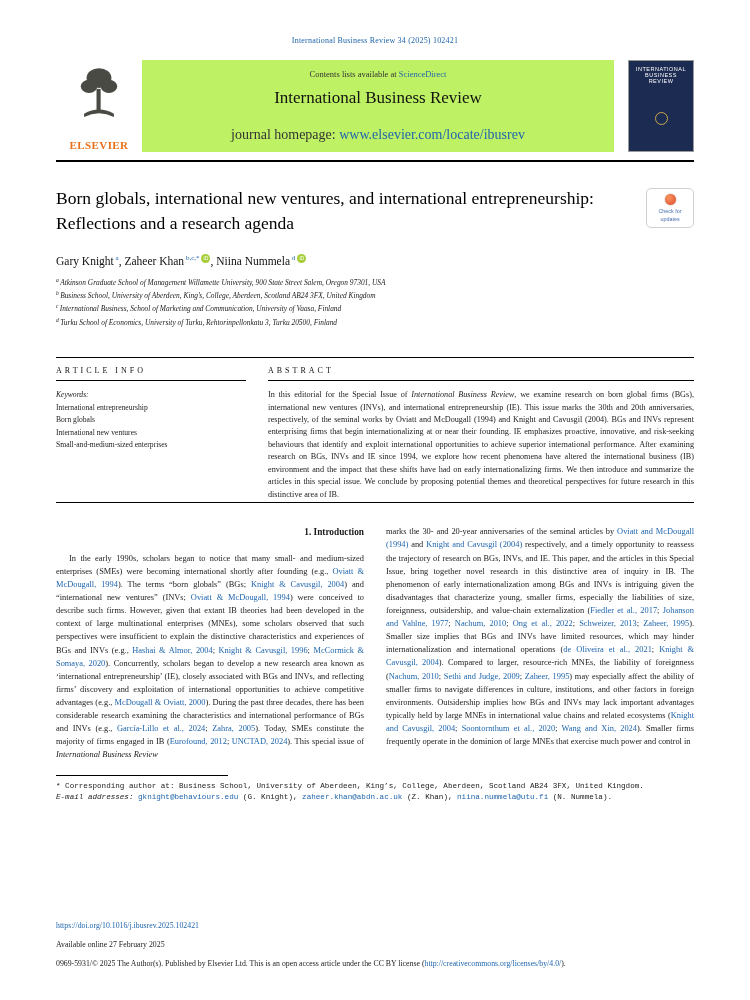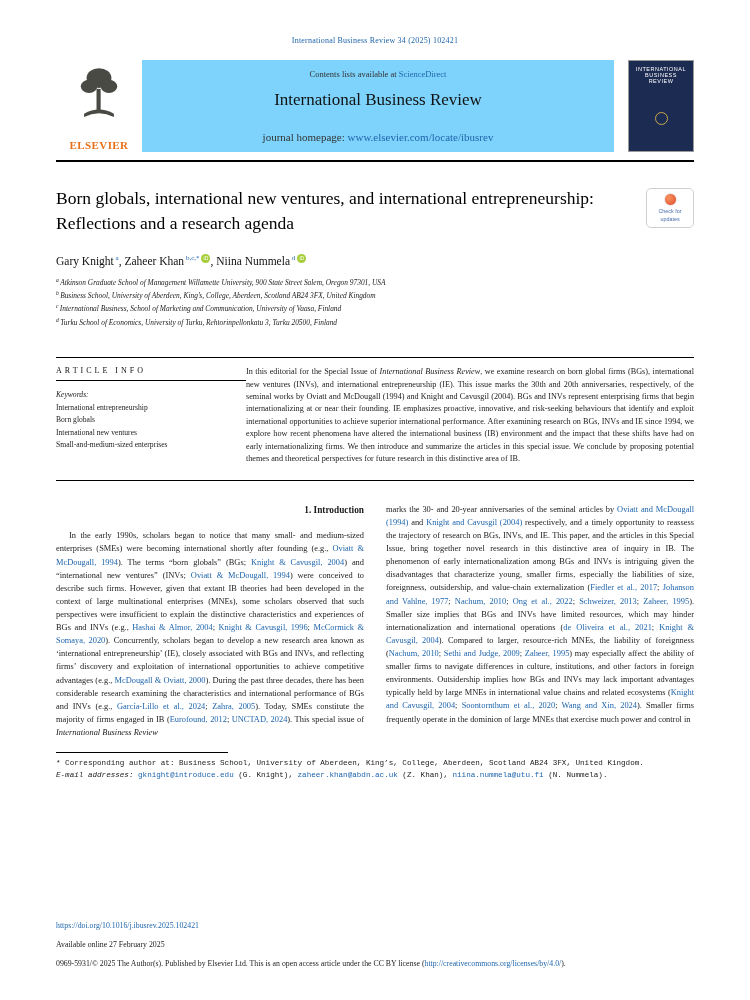--- a/index.html
+++ b/index.html
@@ -6,43 +6,43 @@
   html,body{background:#ffffff;}
   .page{width:732px;height:1000px;background:#fff;margin:0 auto;position:relative;
         font-family:"Liberation Serif",serif;color:#1b1b1b;display:flex;flex-direction:column;
         overflow:hidden;padding:36px 47px 30px;}
   .link{color:#2166ac;cursor:pointer;text-decoration:none;}
   .italic{font-style:italic;}
   .journal-ref{text-align:center;font-size:8px;letter-spacing:.2px;}
   .masthead{display:flex;margin-top:15px;align-items:stretch;}
   .logo-col{width:86px;display:flex;flex-direction:column;align-items:center;justify-content:flex-start;padding-top:4px;}
   .elsevier-word{font-size:11px;font-weight:bold;color:#e8701a;letter-spacing:.4px;margin-top:17px;}
-  .mast-center{flex:1;background:#7dd3fc;display:flex;flex-direction:column;justify-content:space-between;text-align:center;padding:9px 6px;}
+  .mast-center{flex:1;background:#bef264;display:flex;flex-direction:column;justify-content:space-between;text-align:center;padding:9px 6px;}
   .contents-line{font-size:8.5px;color:#333;}
   .mast-title{font-size:17px;color:#111;}
-  .homepage-line{font-size:11px;color:#333;margin-top:10px;}
+  .homepage-line{font-size:14px;color:#333;margin-top:10px;}
   .cover-col{width:80px;display:flex;align-items:center;justify-content:flex-end;}
   .cover{width:66px;height:92px;background:#1c2b52;border:1px solid #999;color:#fff;padding:5px 3px;
          font-size:5.5px;letter-spacing:.5px;text-align:center;font-family:"Liberation Sans",sans-serif;}
   .cover-emblem{width:13px;height:13px;border:1px solid #c9a84c;border-radius:50%;margin:28px auto 0;}
   .head-rule{border-bottom:2.5px solid #000;margin-top:8px;}
   .title-row{display:flex;justify-content:space-between;margin-top:24px;}
   h1{font-size:17.5px;font-weight:normal;line-height:1.4;max-width:540px;color:#000;}
   .check-badge{width:48px;height:40px;border:1px solid #d0d0d0;border-radius:5px;display:flex;flex-direction:column;
                align-items:center;justify-content:center;gap:2px;align-self:flex-start;margin-top:2px;background:#fff;}
   .check-circle{width:13px;height:13px;border-radius:50%;background:radial-gradient(circle at 35% 35%,#f6935c,#e2492f);
                 border:1.5px solid #e8e8e8;}
   .check-text{font-size:5.4px;color:#4b6fae;text-align:center;line-height:1.3;font-family:"Liberation Sans",sans-serif;width:34px;}
   .authors{margin-top:19px;font-size:11.5px;color:#111;}
   .auth-sup{color:#2166ac;font-size:7px;}
   .orcid{display:inline-block;width:9px;height:9px;border-radius:50%;background:#a6ce39;color:#fff;font-size:5px;
          line-height:9px;text-align:center;font-family:"Liberation Sans",sans-serif;margin-left:2px;vertical-align:super;}
   .affils{margin-top:9px;font-size:7.4px;font-style:italic;line-height:1.6;color:#222;}
   .affils sup{font-size:5.5px;font-style:italic;}
-  .info-section{margin-top:28px;border-top:1.2px solid #000;border-bottom:1.2px solid #000;display:flex;padding-bottom:14px;justify-content:center;}
+  .info-section{margin-top:28px;border-top:1.2px solid #000;border-bottom:1.2px solid #000;display:flex;gap:22px;padding-bottom:1px;justify-content:center;}
   .info-left{width:190px;flex-shrink:0;}
   .info-right{flex:1;}
   .col-head{font-size:8px;letter-spacing:3px;padding:8px 0 5px;border-bottom:.8px solid #000;color:#111;}
   .keywords{margin-top:8px;font-size:7.6px;line-height:1.65;}
   .kw-label{font-style:italic;}
   .abstract-text{margin-top:8px;font-size:8.2px;line-height:1.52;text-align:justify;color:#1b1b1b;}
   .body-cols{display:flex;gap:22px;margin-top:22px;}
   .bcol{flex:1;font-size:8.4px;line-height:1.56;text-align:justify;}
   .sec-head{font-size:9.3px;font-weight:bold;margin-bottom:12px;text-align:right;}
   .para-indent{text-indent:13px;}
@@ -112,38 +112,39 @@
         <div class="kw-label">Keywords:</div>
         <div>
             <div>International entrepreneurship</div>
             <div>Born globals</div>
             <div>International new ventures</div>
             <div>Small-and-medium-sized enterprises</div>
           </div>
       </div>
     </div>
     <div class="info-right">
+      <div class="col-head">ABSTRACT</div>
       <div class="abstract-text"><span>In this editorial for the Special Issue of </span><span class="italic">International Business Review</span><span>, we examine research on born global firms (BGs), international new ventures (INVs), and international entrepreneurship (IE). This issue marks the 30th and 20th anniversaries, respectively, of the seminal works by Oviatt and McDougall (1994) and Knight and Cavusgil (2004). BGs and INVs represent enterprising firms that begin internationalizing at or near their founding. IE emphasizes proactive, innovative, and risk-seeking behaviours that identify and exploit international opportunities to achieve superior international performance. After examining research on BGs, INVs and IE since 1994, we explore how recent phenomena have altered the international business (IB) environment and the impact that these shifts have had on early internationalizing firms. We then introduce and summarize the articles in this special issue. We conclude by proposing potential themes and theoretical perspectives for future research in this distinctive area of IB.</span></div>
     </div>
   </div>
 
   <div class="body-cols">
     <div class="bcol">
       <div class="sec-head">1. Introduction</div>
       <p class="para-indent"><span>In the early 1990s, scholars began to notice that many small- and medium-sized enterprises (SMEs) were becoming international shortly after founding (e.g., </span><span class="link">Oviatt &amp; McDougall, 1994</span><span>). The terms “born globals” (BGs; </span><span class="link">Knight &amp; Cavusgil, 2004</span><span>) and “international new ventures” (INVs; </span><span class="link">Oviatt &amp; McDougall, 1994</span><span>) were conceived to describe such firms. However, given that extant IB theories had been developed in the context of large multinational enterprises (MNEs), some scholars observed that such perspectives were insufficient to explain the distinctive characteristics and experiences of BGs and INVs (e.g., </span><span class="link">Hashai &amp; Almor, 2004</span><span>; </span><span class="link">Knight &amp; Cavusgil, 1996</span><span>; </span><span class="link">McCormick &amp; Somaya, 2020</span><span>). Concurrently, scholars began to develop a new research area known as ‘international entrepreneurship’ (IE), closely associated with BGs and INVs, and reflecting firms’ discovery and exploitation of international opportunities to achieve competitive advantages (e.g., </span><span class="link">McDougall &amp; Oviatt, 2000</span><span>). During the past three decades, there has been considerable research examining the characteristics and international performance of BGs and INVs (e.g., </span><span class="link">García-Lillo et al., 2024</span><span>; </span><span class="link">Zahra, 2005</span><span>). Today, SMEs constitute the majority of firms engaged in IB (</span><span class="link">Eurofound, 2012</span><span>; </span><span class="link">UNCTAD, 2024</span><span>). This special issue of </span><span class="italic">International Business Review</span></p>
     </div>
     <div class="bcol">
       <p><span>marks the 30- and 20-year anniversaries of the seminal articles by </span><span class="link">Oviatt and McDougall (1994)</span><span> and </span><span class="link">Knight and Cavusgil (2004)</span><span> respectively, and a timely opportunity to reassess the trajectory of research on BGs, INVs, and IE. This paper, and the articles in this Special Issue, bring together novel research in this distinctive area of inquiry in IB. The phenomenon of early internationalization among BGs and INVs is intriguing given the disadvantages that characterize young, smaller firms, especially the liabilities of size, foreignness, outsidership, and value-chain externalization (</span><span class="link">Fiedler et al., 2017</span><span>; </span><span class="link">Johanson and Vahlne, 1977</span><span>; </span><span class="link">Nachum, 2010</span><span>; </span><span class="link">Ong et al., 2022</span><span>; </span><span class="link">Schweizer, 2013</span><span>; </span><span class="link">Zaheer, 1995</span><span>). Smaller size implies that BGs and INVs have limited resources, which may hinder internationalization and international operations (</span><span class="link">de Oliveira et al., 2021</span><span>; </span><span class="link">Knight &amp; Cavusgil, 2004</span><span>). Compared to larger, resource-rich MNEs, the liability of foreignness (</span><span class="link">Nachum, 2010</span><span>; </span><span class="link">Sethi and Judge, 2009</span><span>; </span><span class="link">Zaheer, 1995</span><span>) may especially affect the ability of smaller firms to navigate differences in culture, institutions, and other factors in foreign environments. Outsidership implies how BGs and INVs may lack important advantages typically held by large MNEs in international value chains and related ecosystems (</span><span class="link">Knight and Cavusgil, 2004</span><span>; </span><span class="link">Soontornthum et al., 2020</span><span>; </span><span class="link">Wang and Xin, 2024</span><span>). Smaller firms frequently operate in the dominion of large MNEs that exercise much power and control in</span></p>
     </div>
   </div>
 
   <div class="footnote-area">
     <div class="fn-rule"></div>
     <div class="fn"><span>* Corresponding author at: Business School, University of Aberdeen, King’s, College, Aberdeen, Scotland AB24 3FX, United Kingdom.</span></div>
-    <div class="fn"><span class="italic">E-mail addresses: </span><span class="link">gknight@introduce.edu</span><span> (G. Knight), </span><span class="link">zaheer.khan@abdn.ac.uk</span><span> (Z. Khan), </span><span class="link">niina.nummela@utu.fi</span><span> (N. Nummela).</span></div>
+    <div class="fn"><span class="italic">E-mail addresses: </span><span class="link">gknight@behaviours.edu</span><span> (G. Knight), </span><span class="link">zaheer.khan@abdn.ac.uk</span><span> (Z. Khan), </span><span class="link">niina.nummela@utu.fi</span><span> (N. Nummela).</span></div>
   </div>
 
   <div class="bottom-block">
     <div class="doi link">https://doi.org/10.1016/j.ibusrev.2025.102421</div>
     <div>Available online 27 February 2025</div>
     <div class="copyright"><span>0969-5931/© 2025 The Author(s). Published by Elsevier Ltd. This is an open access article under the CC BY license (</span><span class="link">http://creativecommons.org/licenses/by/4.0/</span><span>).</span></div>
   </div>
 
 </div>
 

